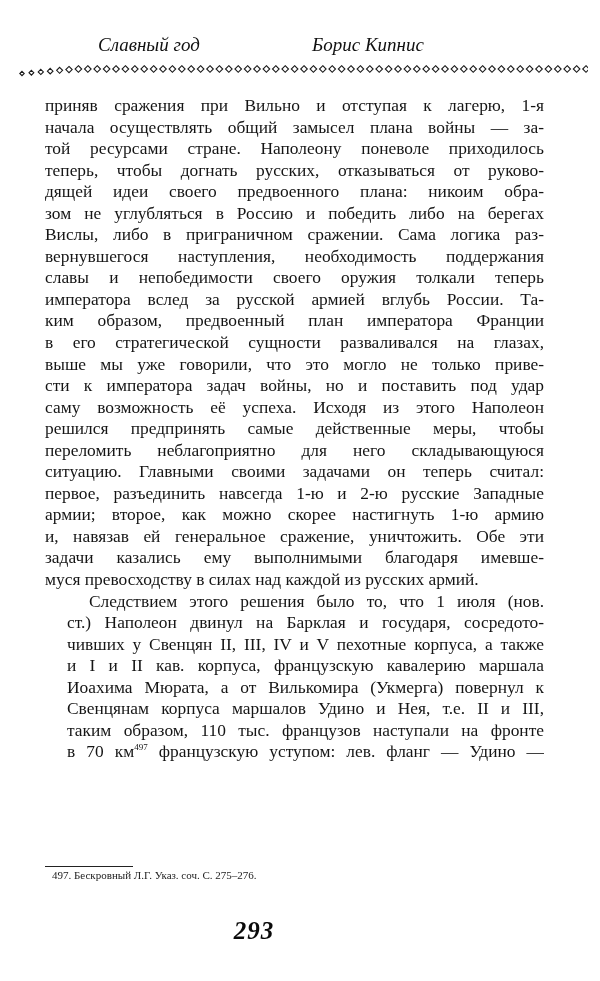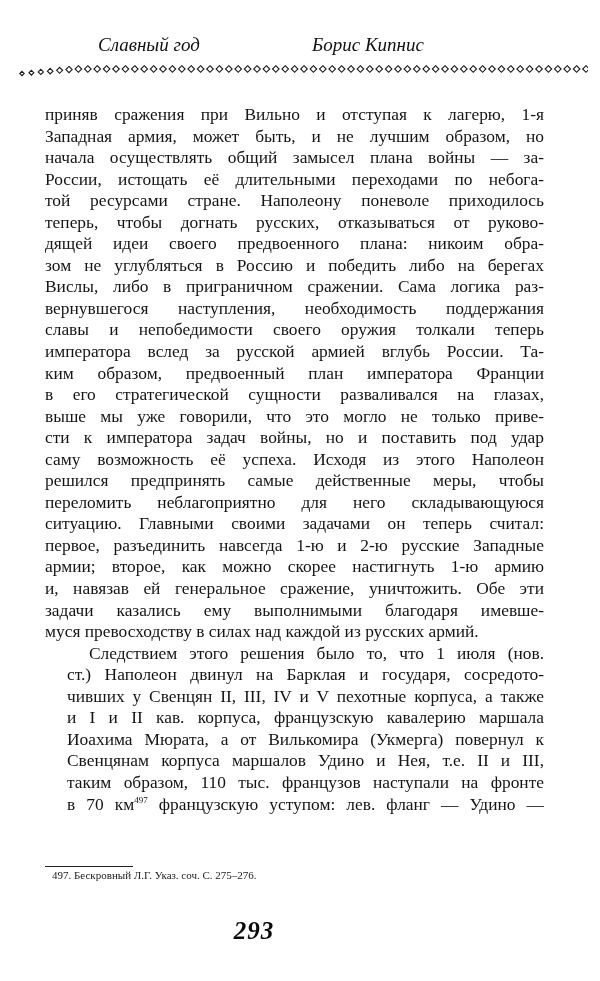--- a/index.html
+++ b/index.html
@@ -15,21 +15,21 @@
     }
     .running-head .left { position: absolute; left: 98px; top: 0; }
     .running-head .right { position: absolute; left: 312px; top: 0; }
     .ornament {
       position: absolute; left: 16px; top: 60px; width: 572px; height: 20px;
     }
     .body-text {
       position: absolute; left: 45px; top: 95px; width: 499px;
       font-family: "Liberation Serif", serif;
       font-size: 17.4px; line-height: 21.55px;
-      text-align: justify; hyphens: manual; margin-top: 9px;
+      text-align: justify; hyphens: manual;
     }
     .body-text p { margin: 0; }
     .body-text p.indent { text-indent: 22px; }
     .line { display: block; text-align: justify; text-align-last: justify; white-space: nowrap; }
     .line.last { text-align-last: left; }
     sup.fn-ref { font-size: 9px; vertical-align: 7px; line-height: 0; }
     .footnote-rule {
       position: absolute; left: 45px; top: 866px; width: 88px; height: 0;
       border-top: 1px solid #222;
     }
@@ -113,23 +113,21 @@
       <polygon points="541.7999999999994,5.7 545.0999999999993,9 541.7999999999994,12.3 538.4999999999994,9"></polygon>
       <polygon points="551.1999999999994,5.7 554.4999999999993,9 551.1999999999994,12.3 547.8999999999994,9"></polygon>
       <polygon points="560.5999999999993,5.7 563.8999999999993,9 560.5999999999993,12.3 557.2999999999994,9"></polygon>
       <polygon points="569.9999999999993,5.7 573.2999999999993,9 569.9999999999993,12.3 566.6999999999994,9"></polygon>
     </g>
 </svg>
 
 <div class="body-text">
   <p id="para1">
       <span class="line">приняв сражения при Вильно и отступая к лагерю, 1-я</span>
-      <span class="line">Западная армия, может быть, и не лучшим образом, но</span>
       <span class="line">начала осуществлять общий замысел плана войны — за-</span>
-      <span class="line">России, истощать её длительными переходами по небога-</span>
       <span class="line">той ресурсами стране. Наполеону поневоле приходилось</span>
       <span class="line">теперь, чтобы догнать русских, отказываться от руково-</span>
       <span class="line">дящей идеи своего предвоенного плана: никоим обра-</span>
       <span class="line">зом не углубляться в Россию и победить либо на берегах</span>
       <span class="line">Вислы, либо в приграничном сражении. Сама логика раз-</span>
       <span class="line">вернувшегося наступления, необходимость поддержания</span>
       <span class="line">славы и непобедимости своего оружия толкали теперь</span>
       <span class="line">императора вслед за русской армией вглубь России. Та-</span>
       <span class="line">ким образом, предвоенный план императора Франции</span>
       <span class="line">в его стратегической сущности разваливался на глазах,</span>

